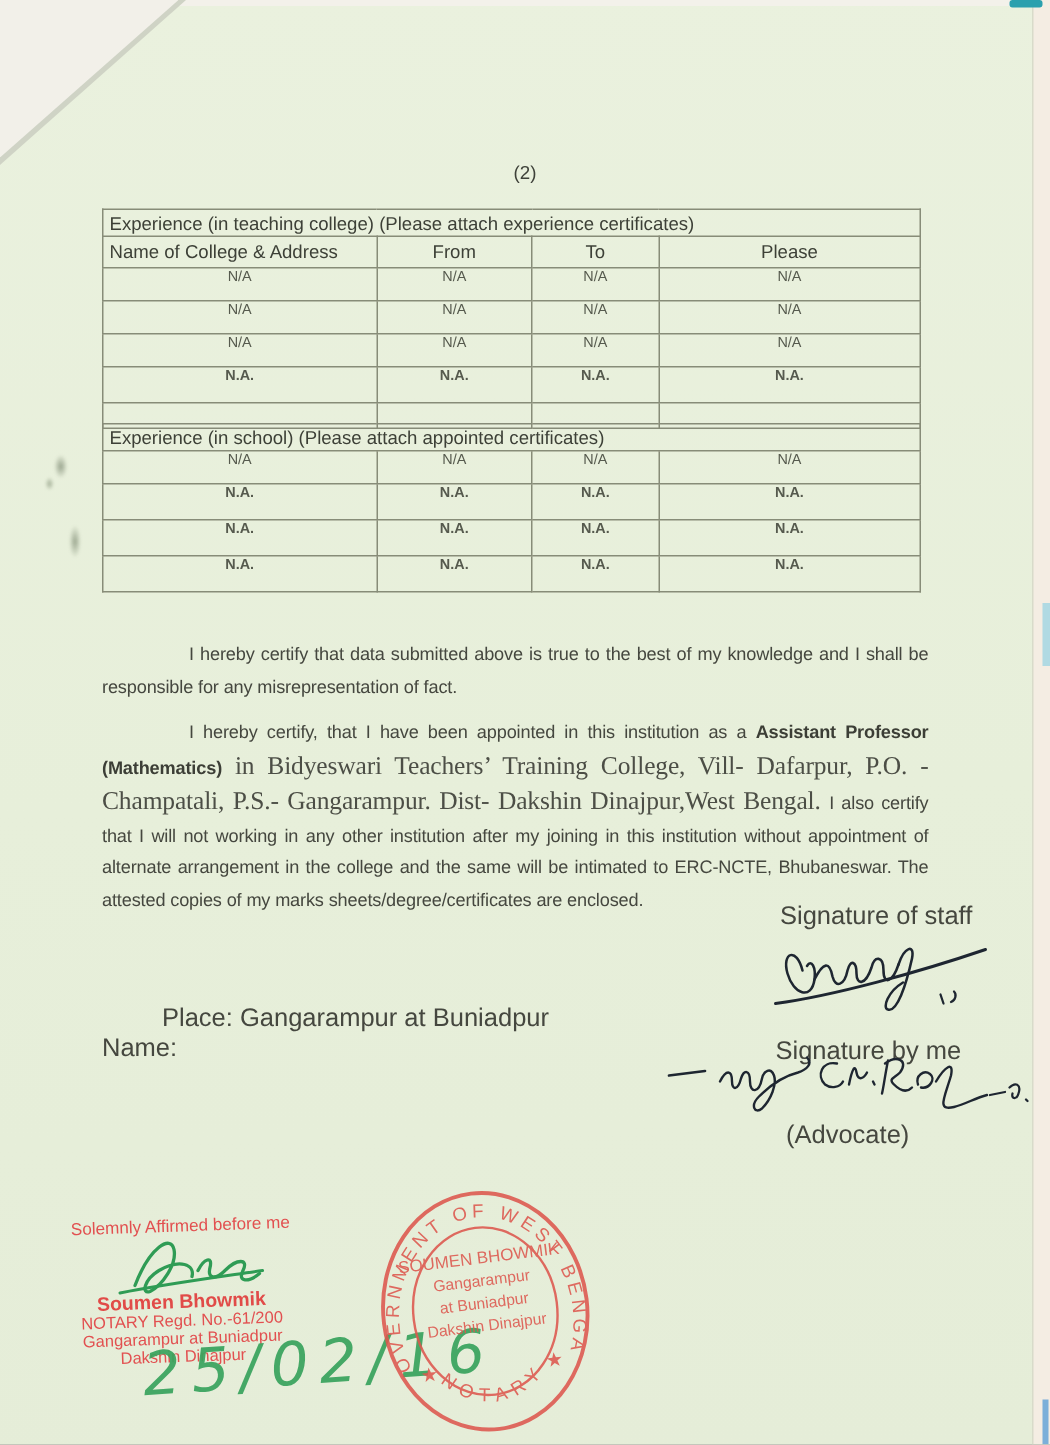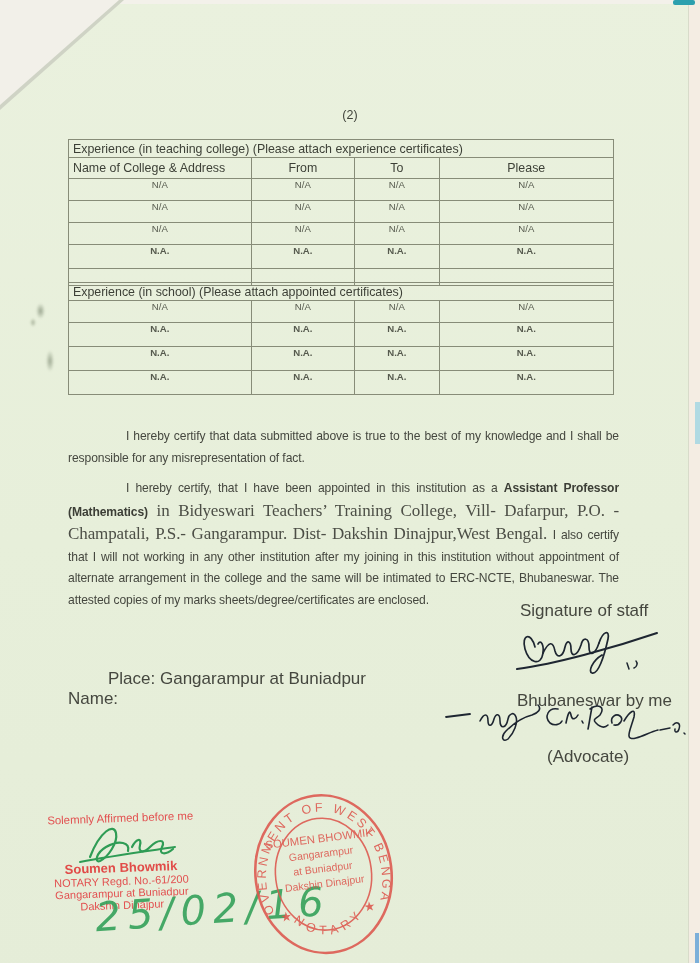--- a/index.html
+++ b/index.html
@@ -50,21 +50,21 @@
     letter-spacing:-0.1px;}
   .body-text p{margin:0 16px 9px 0;text-indent:58px;}
   .b{font-weight:bold;color:#3c3e36;}
   .serif{font-family:"Liberation Serif", serif;font-size:17px;color:#4c4e46;}
 
   .lbl{position:absolute;font-size:17px;color:#45473f;}
   .sig-staff-lbl{left:520px;top:601px;}
   .place-lbl{left:68px;top:669px;margin-left:40px;}
   .date-lbl{left:68px;top:689px;}
   .ident-lbl{left:517px;top:691px;}
-  .adv-lbl{left:547px;top:747px;text-align:center;}
+  .adv-lbl{left:524px;top:747px;text-align:center;}
 
   svg.sig{position:absolute;overflow:visible;}
   .sig path{fill:none;stroke:#1e2631;stroke-linecap:round;stroke-linejoin:round;}
   #staff-sig{left:505px;top:617px;}
   #uday-sig{left:438px;top:699px;}
   #green-sig{left:70px;top:817px;}
   #green-sig path{stroke:#2f9c55;}
 
   
   .notary{position:absolute;left:44px;top:812px;width:150px;color:#e25050;
@@ -203,21 +203,21 @@
   <svg id="staff-sig" class="sig" width="175" height="66" viewBox="0 0 175 66">
     <path d="M 12 52 C 50 47, 108 31, 152 16" stroke-width="2"></path>
     <path d="M 30 30 C 26 14, 16 18, 20 32 C 24 46, 36 50, 38 36 C 39 28, 36 22, 33 27" stroke-width="1.7"></path>
     <path d="M 38 36 C 44 24, 48 24, 50 34 C 52 42, 58 40, 60 30 C 62 22, 66 24, 66 32 C 66 40, 72 40, 76 28 C 78 20, 84 20, 84 30 C 84 40, 90 38, 94 26" stroke-width="1.7"></path>
     <path d="M 94 26 C 98 14, 105 12, 103 22 C 99 40, 93 58, 87 56 C 83 55, 87 44, 97 38" stroke-width="1.7"></path>
     <path d="M 122 46 l 2 6 M 131 44 c 2 2, 1 6, -2 7" stroke-width="1.5"></path>
   </svg>
 
   <div class="lbl place-lbl">Place: Gangarampur at Buniadpur</div>
   <div class="lbl date-lbl">Name:</div>
-  <div class="lbl ident-lbl">Bhubaneswar by me</div>
+  <div class="lbl ident-lbl">Signature by me</div>
 
   <svg id="uday-sig" class="sig" width="252" height="50" viewBox="0 0 252 50">
     <path d="M 8 18 L 32 15" stroke-width="1.8"></path>
     <path d="M 42 22 C 46 14, 50 14, 50 22 C 50 28, 54 28, 56 20 C 58 14, 62 14, 62 22 C 62 30, 68 30, 70 20 C 71 15, 76 12, 78 18 C 80 24, 76 34, 70 40 C 65 44, 62 38, 68 32 C 76 24, 86 18, 94 16 C 100 14, 104 10, 100 6" stroke-width="1.6"></path>
     <path d="M 120 10 C 110 8, 106 18, 112 24 C 116 27, 122 26, 124 22 M 128 24 C 130 14, 132 10, 133 16 C 134 22, 138 20, 140 16 M 144 22 l 1 2" stroke-width="1.6"></path>
     <path d="M 154 8 C 152 18, 151 26, 150 30 M 152 10 C 160 4, 168 8, 162 16 C 158 20, 154 20, 158 24 C 162 28, 166 30, 170 26 M 174 24 C 172 18, 178 14, 182 17 C 186 20, 182 27, 176 26 M 186 22 C 192 12, 198 8, 196 18 C 192 32, 186 42, 198 39 C 206 37, 212 33, 220 31" stroke-width="1.6"></path>
     <path d="M 222 31 L 232 29 M 235 26 C 239 22, 243 24, 241 30 C 240 34, 236 34, 237 30 M 246 34 l 1 1" stroke-width="1.5"></path>
   </svg>
 
   <div class="lbl adv-lbl">(Advocate)</div>

